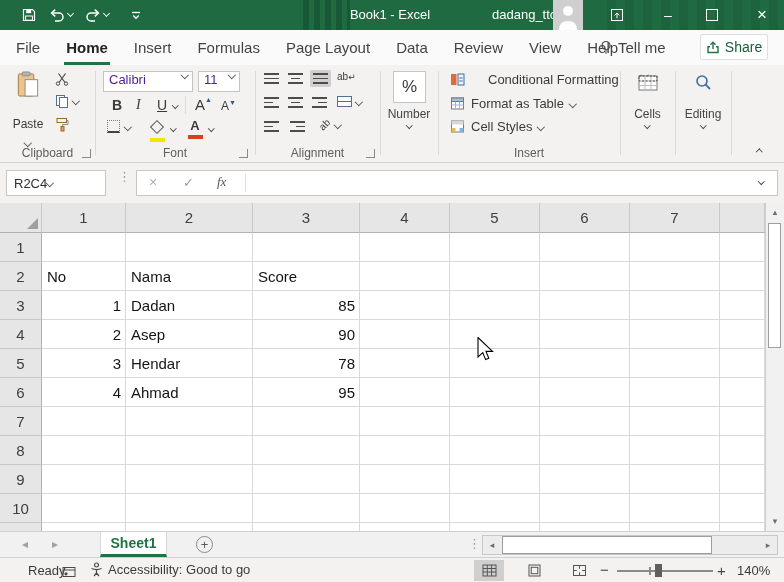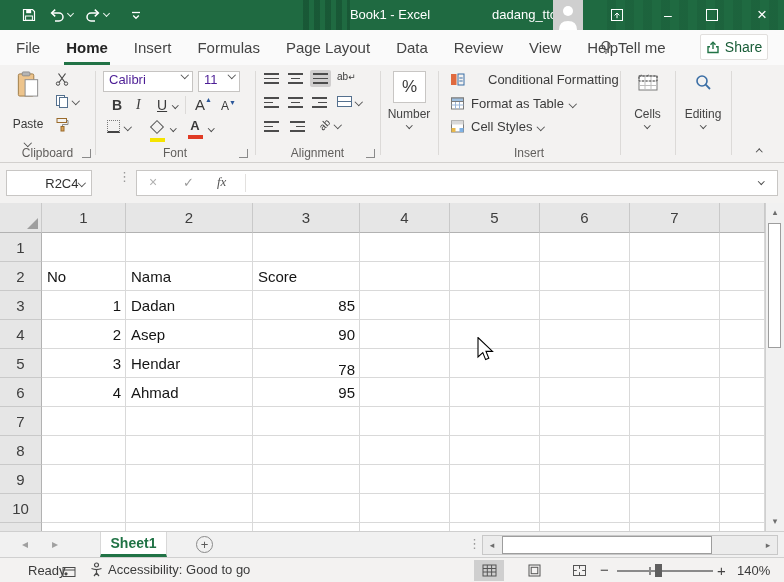--- a/index.html
+++ b/index.html
@@ -351,21 +351,21 @@
         </svg>
     </div>
     <div class="abs glabel2" style="left:0;top:42px;width:56px">Editing</div>
     <span class="cv abs" style="left:26px;top:58px"></span>
   </div>
 
   <span class="cv cvu abs" style="left:757px;top:85px"></span>
 </div>
 
 <div id="fbar" class="abs">
-  <div class="whitebox abs" style="left:6px;top:7px;width:86px;height:26px;display:flex;align-items:center;justify-content:flex-end;padding:0 7px;font-size:13px;color:#2f2f2f">
+  <div class="whitebox abs" style="left:6px;top:7px;width:100px;height:26px;display:flex;align-items:center;justify-content:flex-start;padding:0 7px;font-size:13px;color:#2f2f2f">
     <span>R2C4</span>
     <span class="cv"></span>
   </div>
   <div class="abs" style="left:118px;top:6px;font-size:13px;color:#9a9a9a">⋮</div>
   <div class="whitebox abs" style="left:136px;top:7px;width:642px;height:26px">
     <span class="abs" style="left:12px;top:3px;font-size:14px;color:#b0b0b0">×</span>
     <span class="abs" style="left:46px;top:4px;font-size:13px;color:#9a9a9a">✓</span>
     <span class="abs" style="left:80px;top:3px;font-size:13px;color:#555;font-style:italic;font-family:'Liberation Serif',serif">fx</span>
     <span class="abs" style="left:108px;top:3px;width:1px;height:18px;background:#e3e1df"></span>
     <span class="abs" style="left:116px;top:4px;font-size:13px;color:#222"></span>
@@ -488,21 +488,21 @@
     <div class="cval" style="left: 126px; top: 59px; width: 127px; height: 29px; justify-content: flex-start; text-align: left;">Nama</div>
     <div class="cval" style="left: 253px; top: 59px; width: 107px; height: 29px; justify-content: flex-start; text-align: left;">Score</div>
     <div class="cval" style="left: 42px; top: 88px; width: 84px; height: 29px; justify-content: flex-end; text-align: right;">1</div>
     <div class="cval" style="left: 126px; top: 88px; width: 127px; height: 29px; justify-content: flex-start; text-align: left;">Dadan</div>
     <div class="cval" style="left: 253px; top: 88px; width: 107px; height: 29px; justify-content: flex-end; text-align: right;">85</div>
     <div class="cval" style="left: 42px; top: 117px; width: 84px; height: 29px; justify-content: flex-end; text-align: right;">2</div>
     <div class="cval" style="left: 126px; top: 117px; width: 127px; height: 29px; justify-content: flex-start; text-align: left;">Asep</div>
     <div class="cval" style="left: 253px; top: 117px; width: 107px; height: 29px; justify-content: flex-end; text-align: right;">90</div>
     <div class="cval" style="left: 42px; top: 146px; width: 84px; height: 29px; justify-content: flex-end; text-align: right;">3</div>
     <div class="cval" style="left: 126px; top: 146px; width: 127px; height: 29px; justify-content: flex-start; text-align: left;">Hendar</div>
-    <div class="cval" style="left: 253px; top: 146px; width: 107px; height: 29px; justify-content: flex-end; text-align: right; margin-top: 6px;">78</div>
+    <div class="cval" style="left: 253px; top: 146px; width: 107px; height: 29px; justify-content: flex-end; text-align: right;">78</div>
     <div class="cval" style="left: 42px; top: 175px; width: 84px; height: 29px; justify-content: flex-end; text-align: right;">4</div>
     <div class="cval" style="left: 126px; top: 175px; width: 127px; height: 29px; justify-content: flex-start; text-align: left;">Ahmad</div>
     <div class="cval" style="left: 253px; top: 175px; width: 107px; height: 29px; justify-content: flex-end; text-align: right;">95</div>
   </div>
 
 <div id="vscroll" class="abs">
   <div class="sbarrow abs" style="left:0;top:0;width:18px;height:18px">▴</div>
   <div class="thumb abs" style="left:2px;top:20px;width:13px;height:125px"></div>
   <div class="sbarrow abs" style="left:0;top:309px;width:18px;height:18px">▾</div>
 </div>

